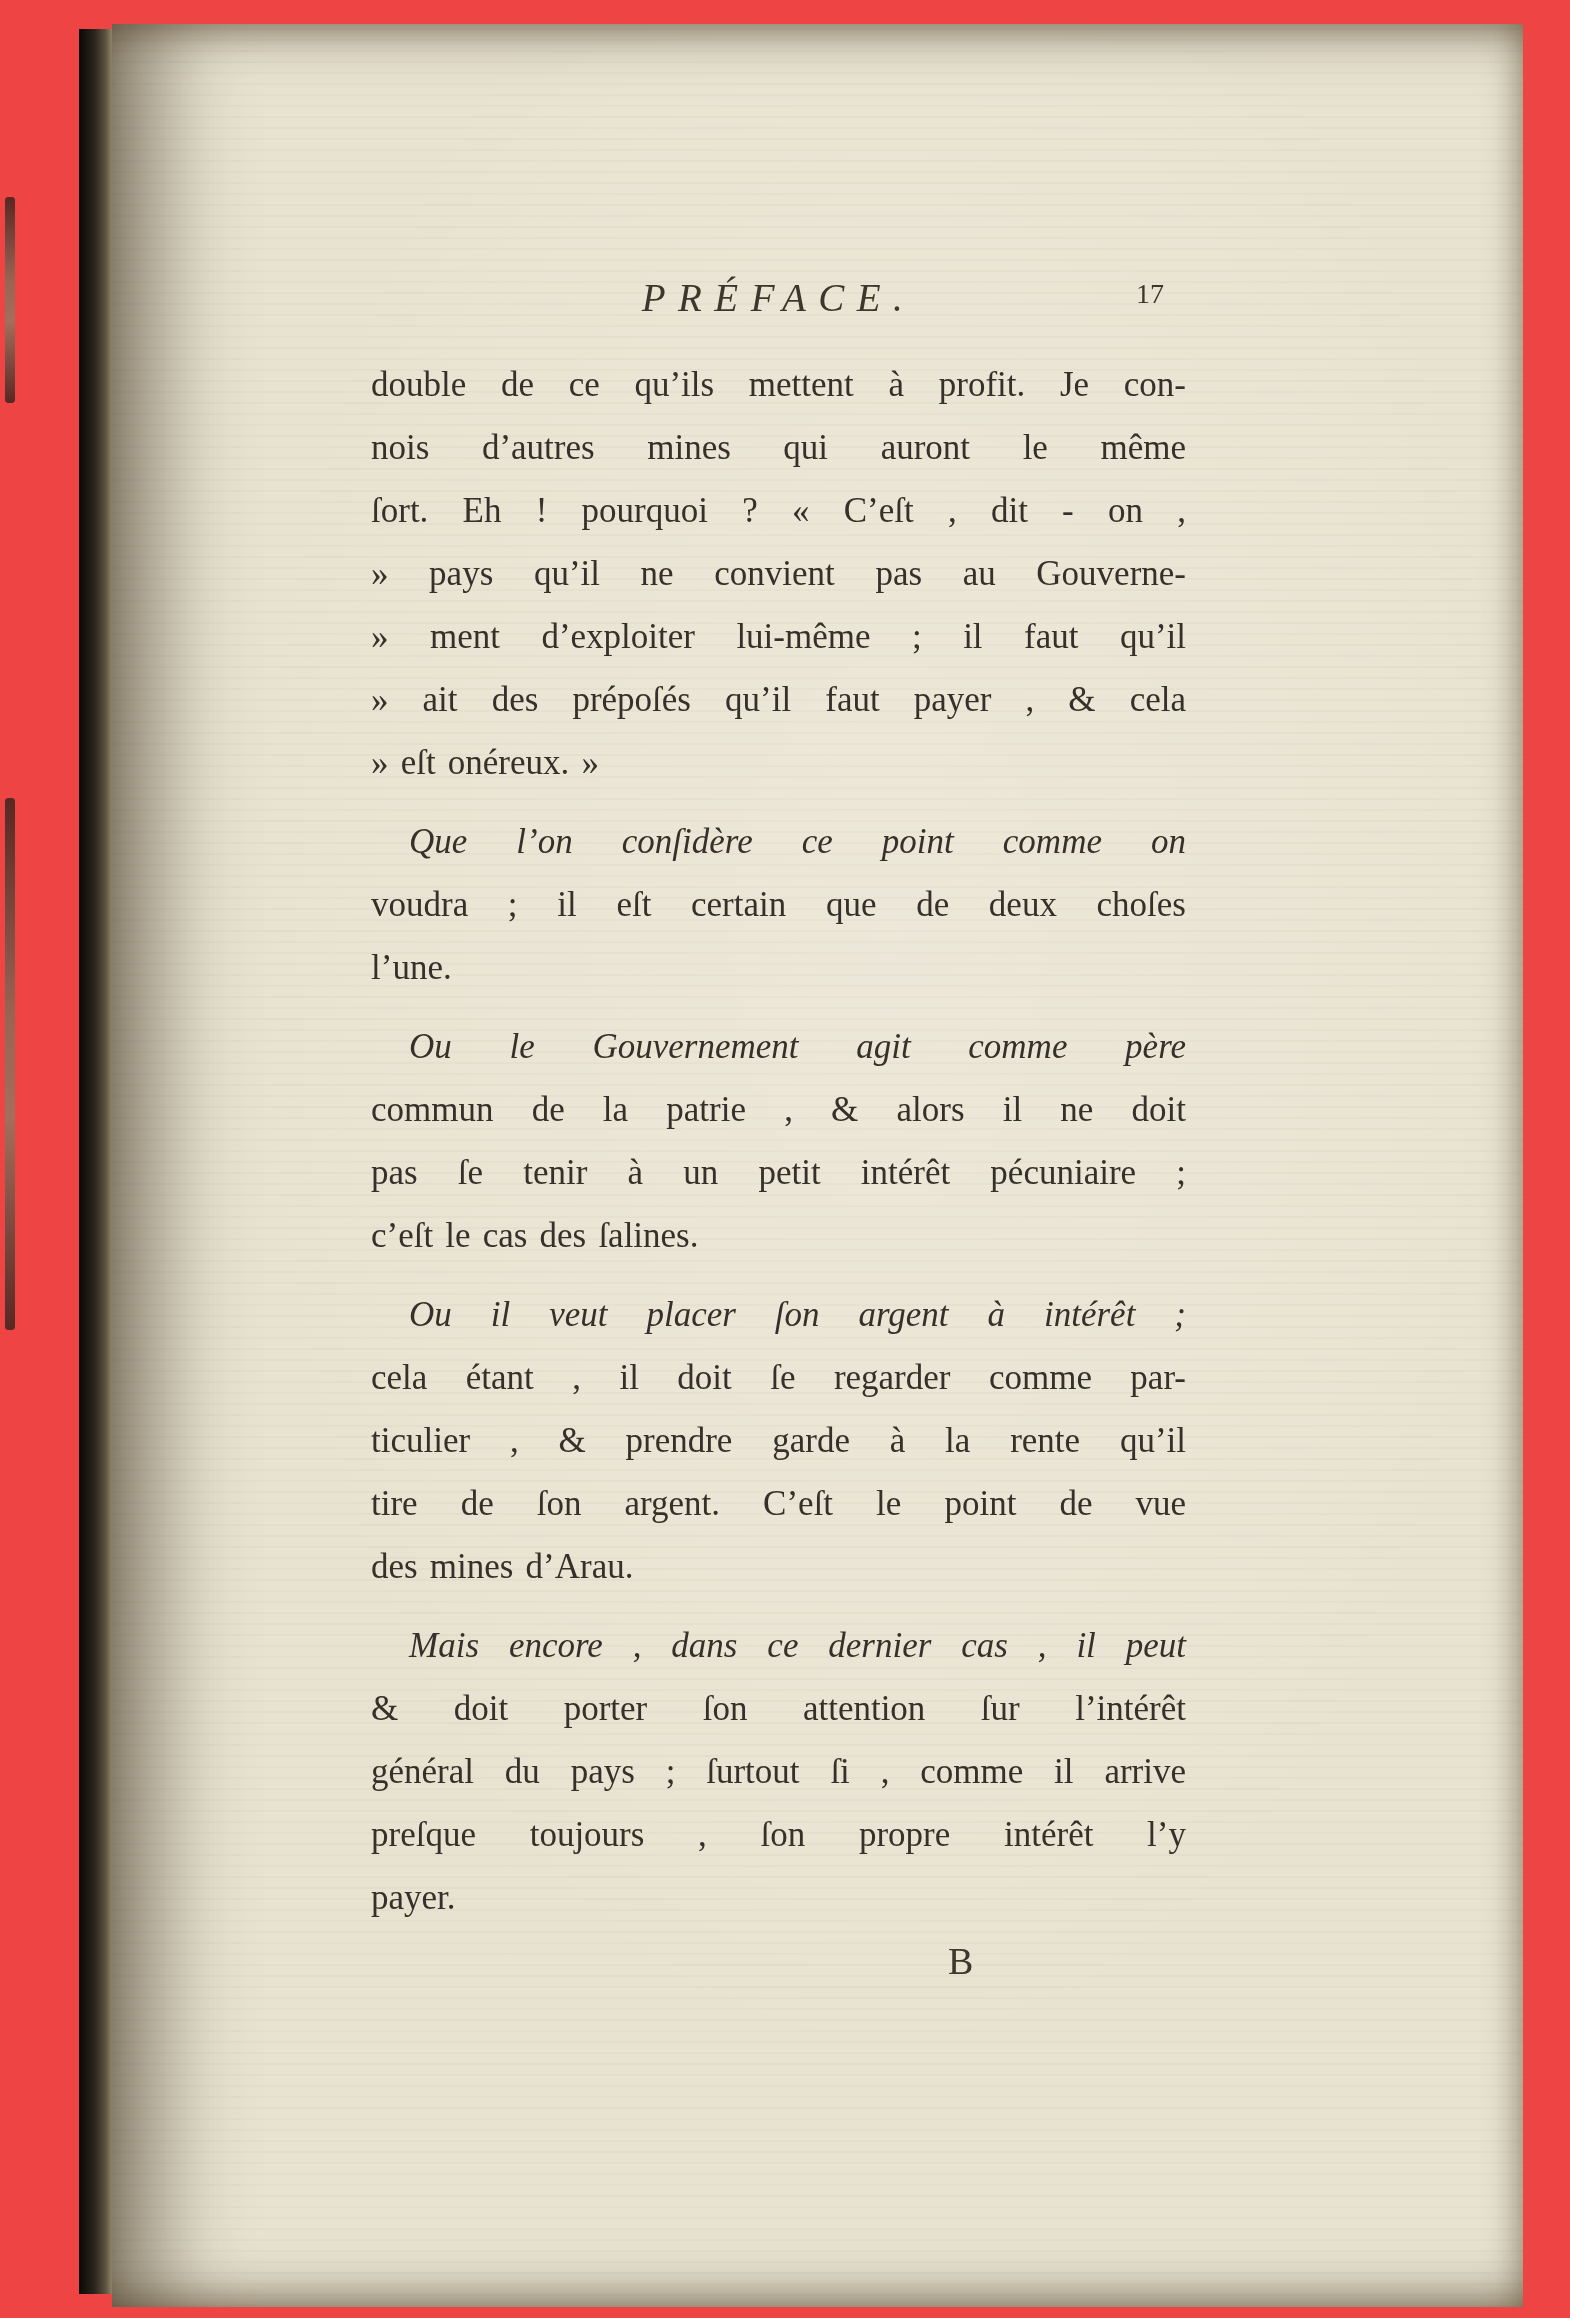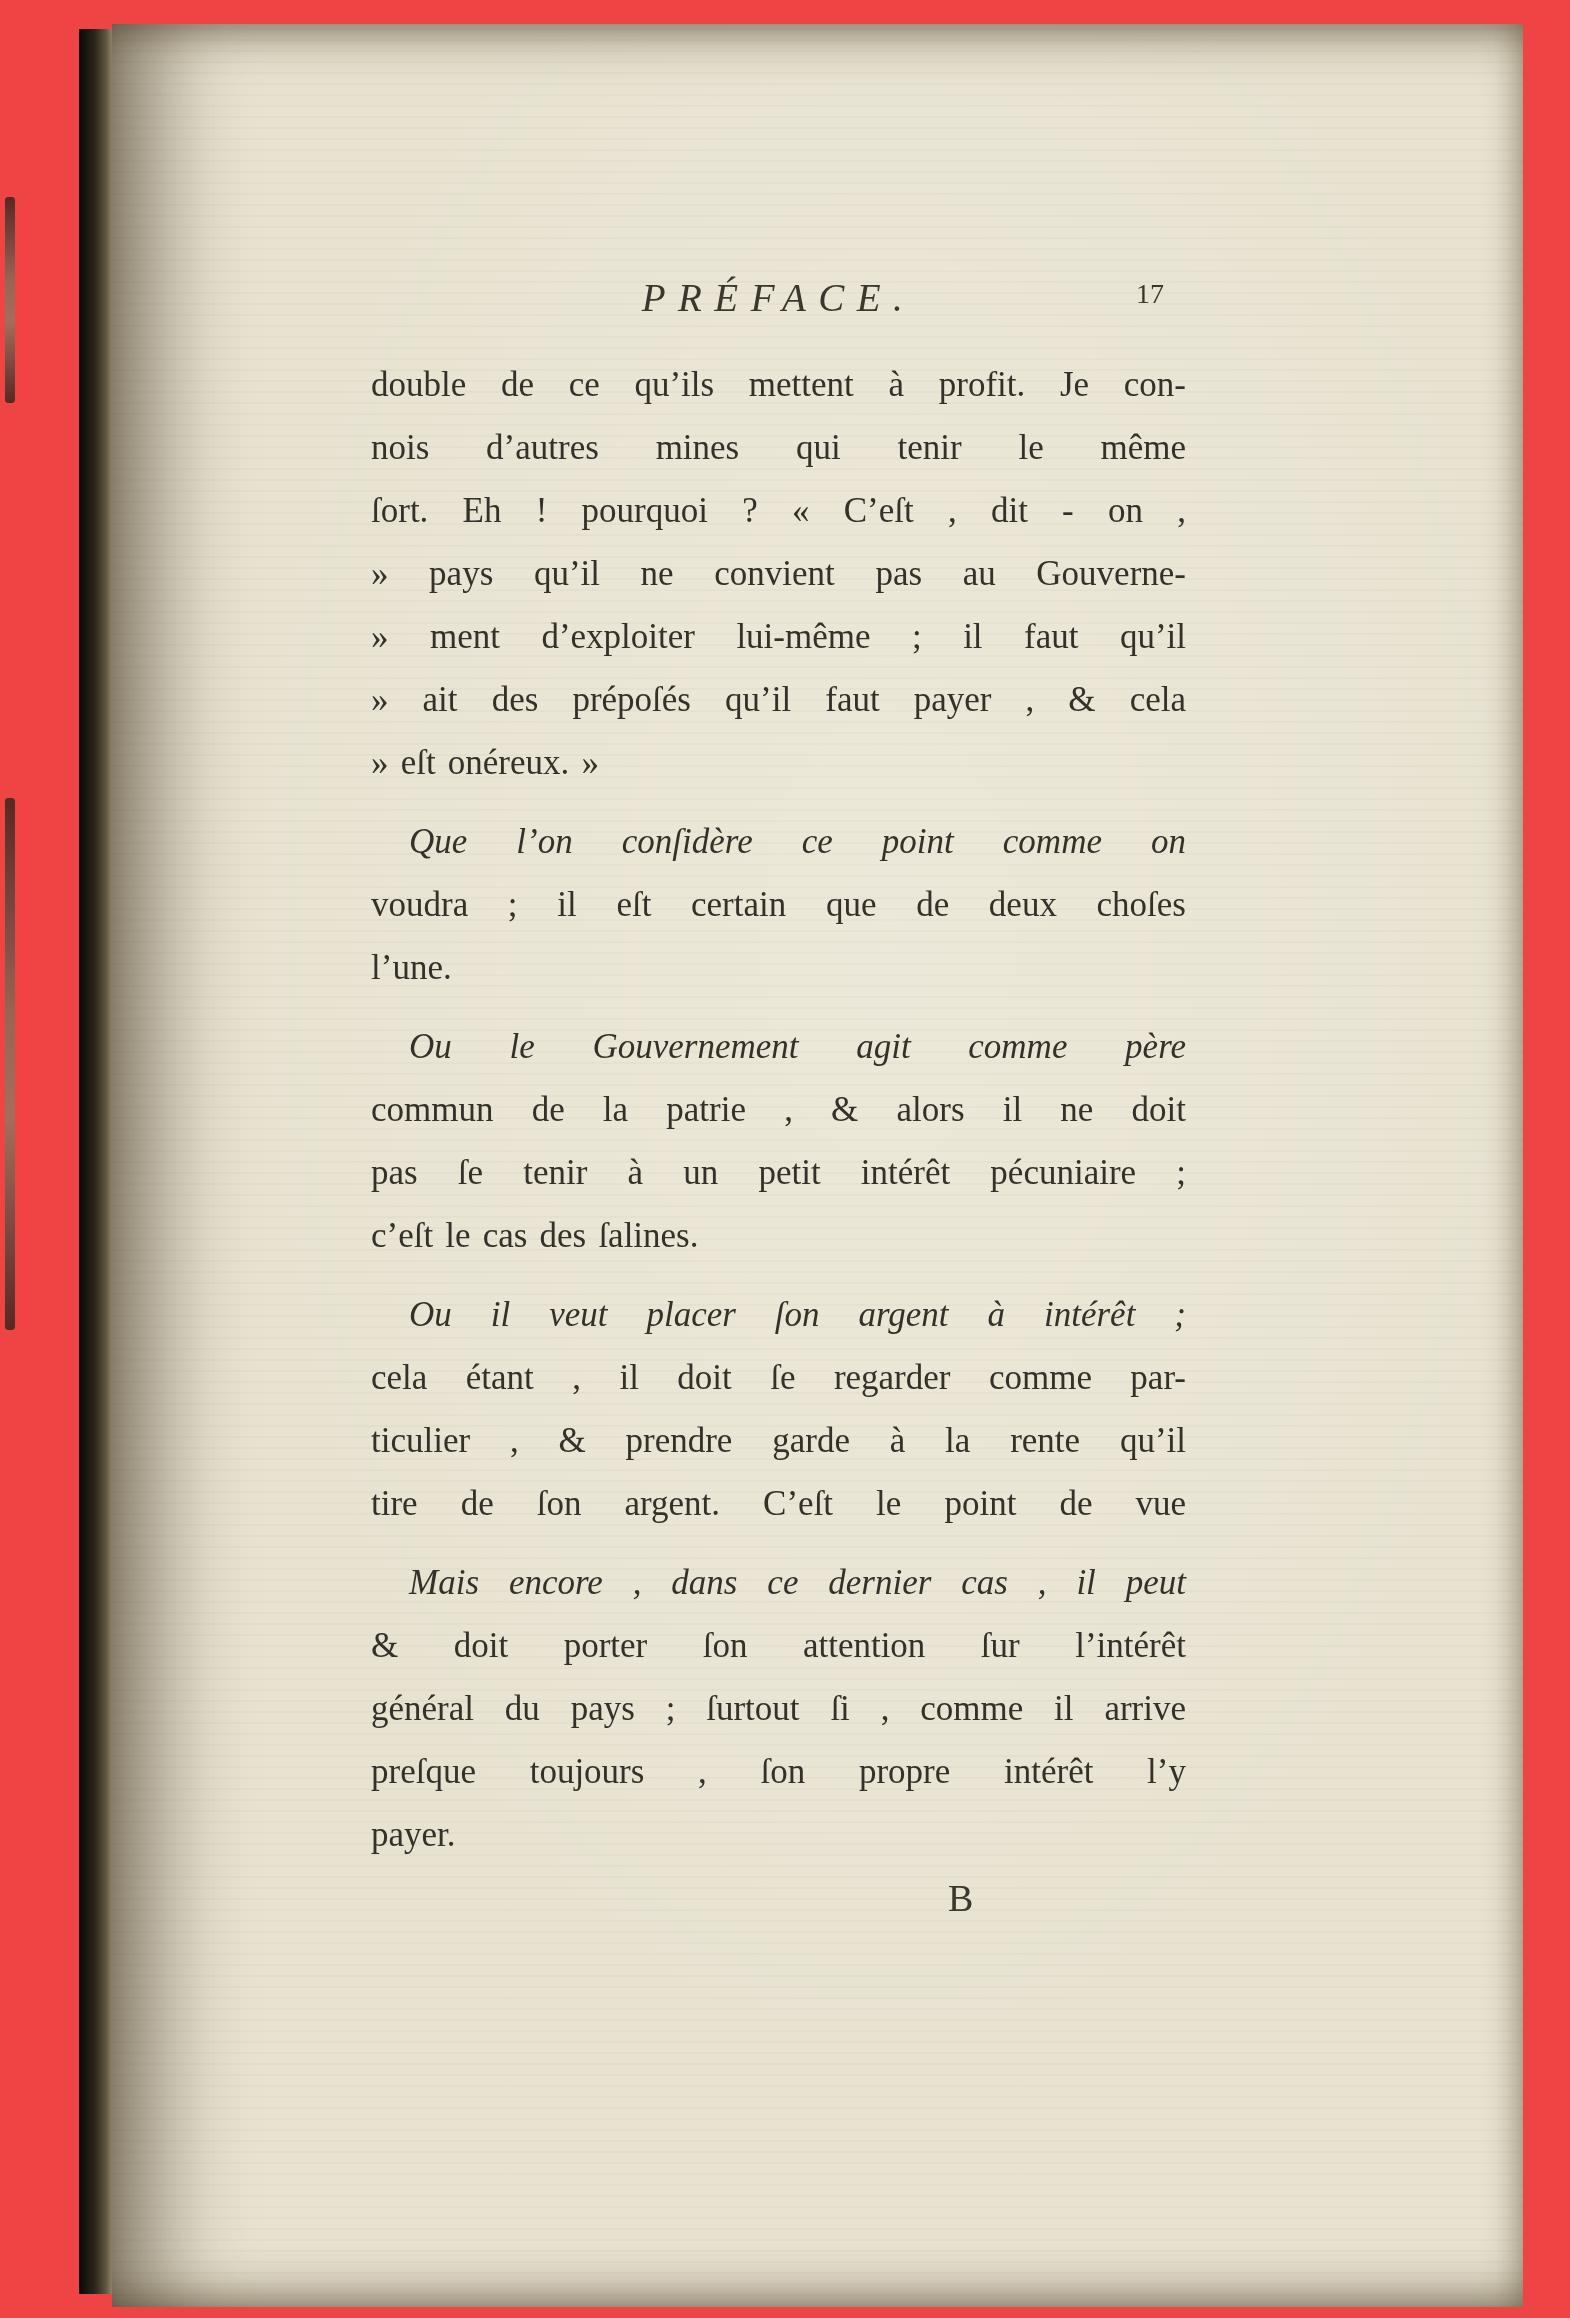--- a/index.html
+++ b/index.html
@@ -114,21 +114,21 @@
     <div class="text-block">
 
       <div class="header-row">
         <div class="header-title">PRÉFACE.</div>
         <div class="page-number">17</div>
       </div>
 
       <div id="paragraphs">
           <div class="para">
             <div class="line">double de ce qu’ils mettent à profit. Je con-</div>
-            <div class="line">nois d’autres mines qui tenir le même</div>
+            <div class="line">nois d’autres mines qui auront le même</div>
             <div class="line">ſort. Eh ! pourquoi ? « C’eſt ,  dit - on ,</div>
             <div class="line">» pays qu’il ne convient pas au Gouverne-</div>
             <div class="line">» ment d’exploiter lui-même ; il faut qu’il</div>
             <div class="line">» ait des prépoſés qu’il faut payer , &amp; cela</div>
             <div class="line last">» eſt onéreux. »</div>
           </div>
           <div class="para">
             <div class="line first">Que l’on conſidère ce point comme on</div>
             <div class="line">voudra ; il eſt certain que de deux choſes</div>
             <div class="line last">l’une.</div>
@@ -137,20 +137,21 @@
             <div class="line first">Ou le Gouvernement agit comme père</div>
             <div class="line">commun de la patrie , &amp; alors il ne doit</div>
             <div class="line">pas ſe tenir à un petit intérêt pécuniaire ;</div>
             <div class="line last">c’eſt le cas des ſalines.</div>
           </div>
           <div class="para">
             <div class="line first">Ou il veut placer ſon argent à intérêt ;</div>
             <div class="line">cela étant , il doit ſe regarder comme par-</div>
             <div class="line">ticulier , &amp; prendre garde à la rente qu’il</div>
             <div class="line">tire de ſon argent. C’eſt le point de vue</div>
+            <div class="line last">des mines d’Arau.</div>
           </div>
           <div class="para">
             <div class="line first">Mais encore , dans ce dernier cas , il peut</div>
             <div class="line">&amp; doit porter ſon attention ſur l’intérêt</div>
             <div class="line">général du pays ; ſurtout ſi , comme il arrive</div>
             <div class="line">preſque toujours , ſon propre intérêt l’y</div>
             <div class="line last">payer.</div>
           </div>
         </div>
 

